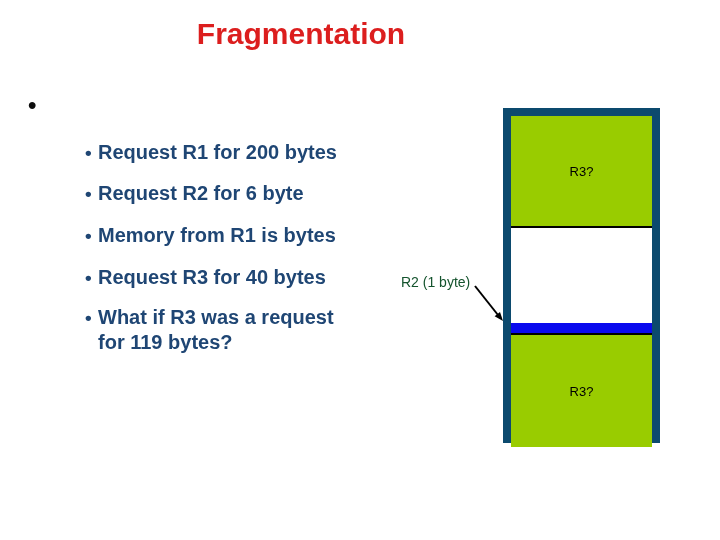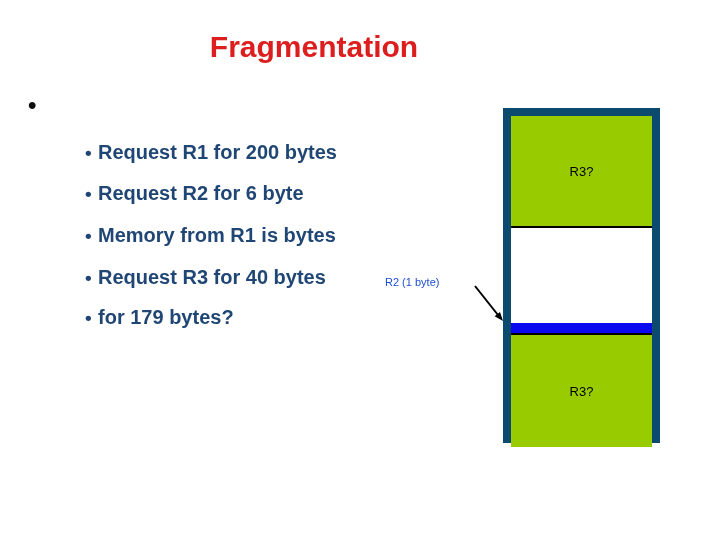--- a/index.html
+++ b/index.html
@@ -10,44 +10,44 @@
     position: relative;
     overflow: hidden;
   }
   .slide { position: absolute; left: 0; top: 0; width: 720px; height: 540px; background: #ffffff; }
 
   .title {
     position: absolute; left: 0; top: 13px; width: 594px;
     text-align: center;
     font-size: 30px; font-weight: bold; line-height: 34px;
     color: #DC1E1E;
-    margin: 17px;
+    margin: 4px;
   }
 
   .l1-bullet {
     position: absolute; left: 28px; top: 89px;
     display: flex; align-items: baseline;
     font-size: 24px; font-weight: bold; line-height: 31px;
     color: #0d0d0d;
   }
   .l1-bullet .marker { width: 24px; }
 
   .l2-bullet {
     position: absolute; left: 85px;
     display: flex; align-items: baseline;
     font-size: 20px; font-weight: bold; line-height: 25px;
     color: #1F4674;
   }
   .l2-bullet .marker { width: 13px; font-size: 19px; }
   .l2-bullet .line { display: block; }
 
   .callout-label {
-    position: absolute; left: 385px; top: 273px;
-    font-size: 11px; line-height: 18px;
-    color: #1d4ed8; font-weight: normal;
+    position: absolute; left: 401px; top: 273px;
+    font-size: 14px; line-height: 18px;
+    color: #14532d; font-weight: normal;
   }
   .callout-arrow { position: absolute; left: 472px; top: 282px; }
 
   .memory {
     position: absolute; left: 503px; top: 108px;
     width: 157px; height: 335px;
     border: 8px solid #0c4a6e;
     box-sizing: border-box;
     background: #ffffff;
   }
@@ -98,21 +98,22 @@
   </div>
 
   <div class="l2-bullet" style="top:265px">
     <span class="marker">•</span>
     <span>Request R3 for 40 bytes</span>
   </div>
 
   <div class="l2-bullet" style="top:305px">
     <span class="marker">•</span>
     <span>
-      <span class="line">for 179 bytes?</span>
+      <span class="line">What if R3 was a request</span>
+      <span class="line">for 119 bytes?</span>
     </span>
   </div>
 
   <div class="callout-label">R2 (1 byte)</div>
 
   <svg class="callout-arrow" width="38" height="46" viewBox="0 0 38 46">
     <line x1="3" y1="4" x2="26" y2="33" stroke="#000000" stroke-width="2"></line>
     <polygon points="31,39 22.6,34.3 28,29.9" fill="#000000"></polygon>
   </svg>
 

